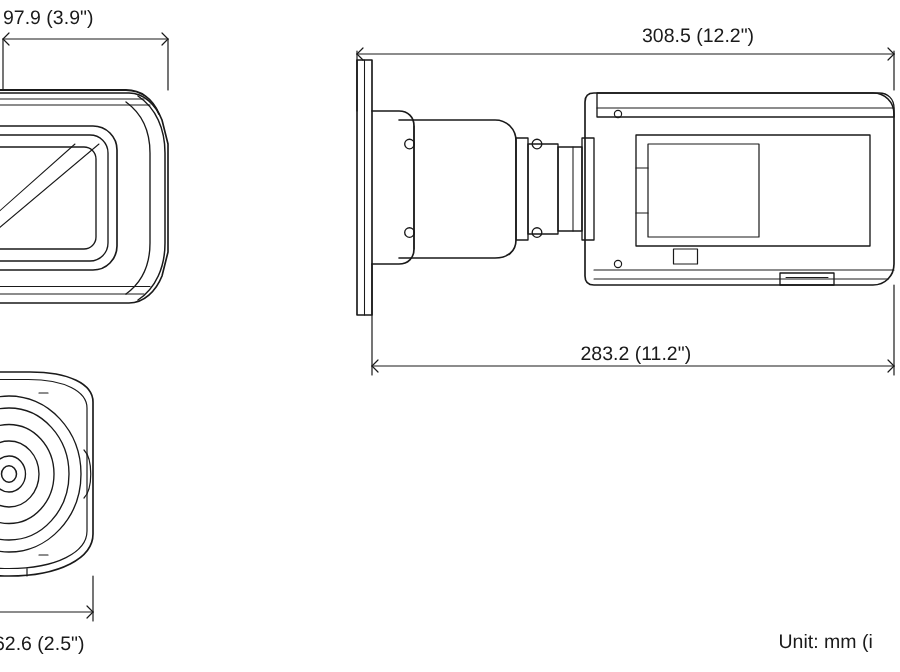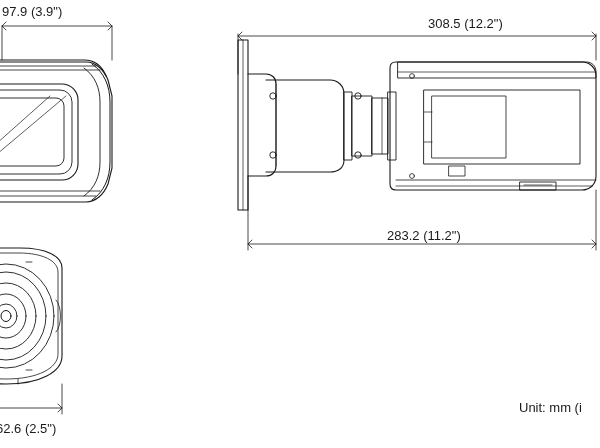--- a/index.html
+++ b/index.html
@@ -30,21 +30,21 @@
     position: absolute;
     font-family: "Liberation Sans", sans-serif;
     font-size: 13px;
     color: #1a1a1a;
     white-space: nowrap;
   }
   #label-width-top   { left: 2px;   top: 4px; }
   #label-len-top     { left: 428px; top: 16px; }
   #label-len-bottom  { left: 387px; top: 228px; }
   #label-diameter    { left: -4px;  top: 421px; }
-  #label-unit        { left: 519px; top: 400px; }
+  #label-unit        { left: 519px; top: 420px; }
 </style>
 </head>
 <body>
 
 <div id="stage">
 
   <svg class="draw" viewBox="0 0 600 448">
     <g fill="none" stroke="#1a1a1a" stroke-width="1.1" stroke-linejoin="round" stroke-linecap="round">
 
       <g>

